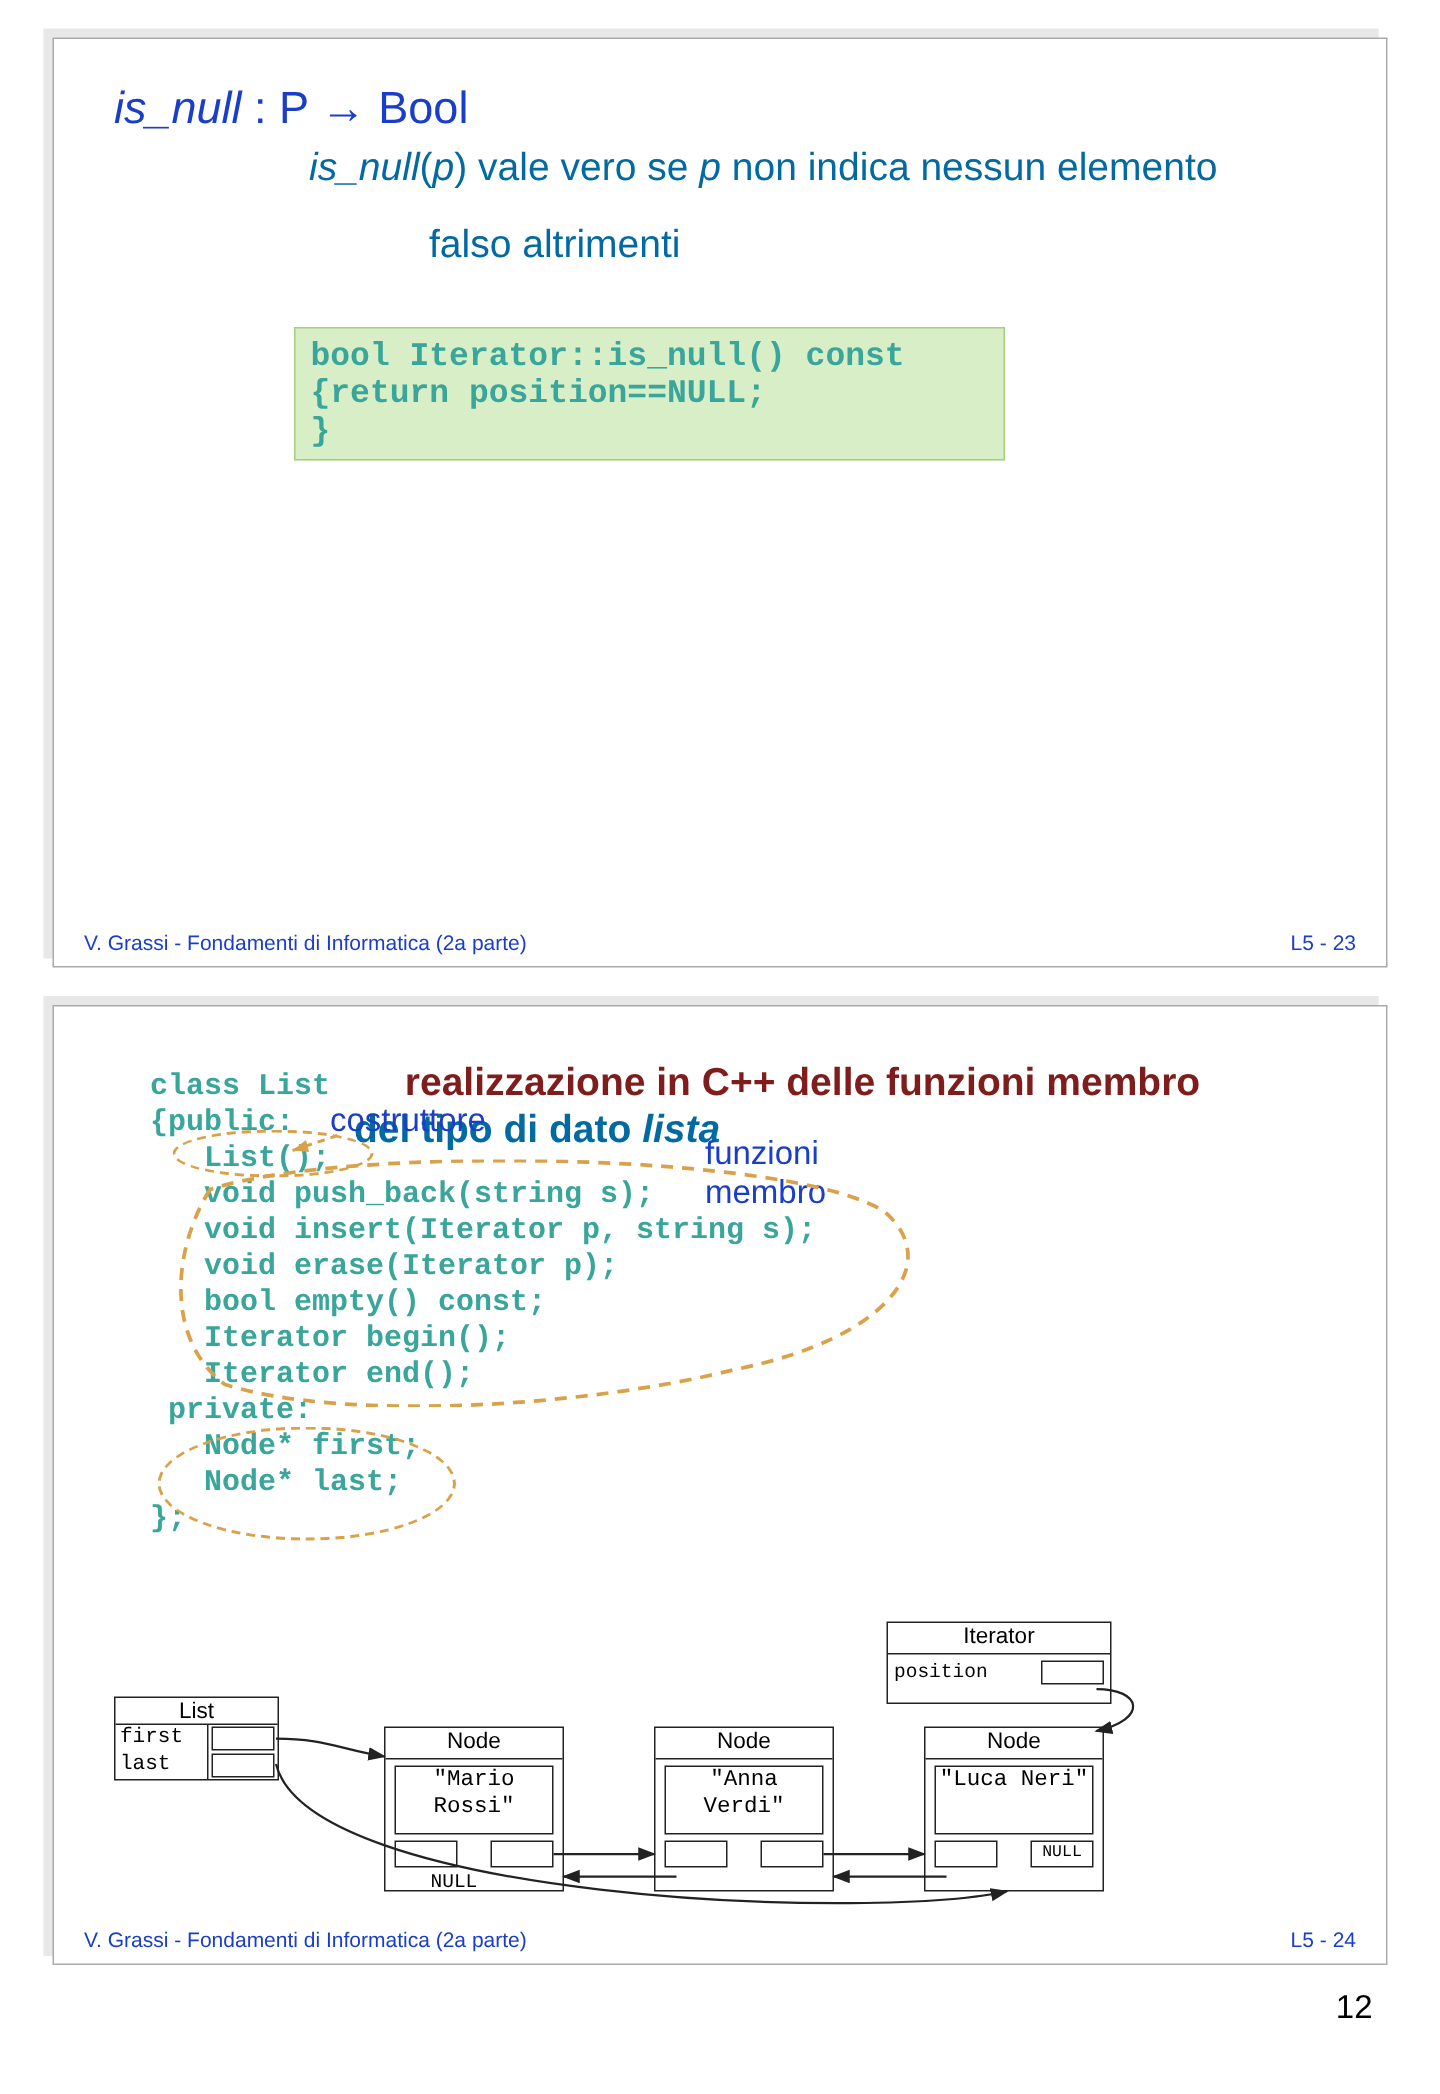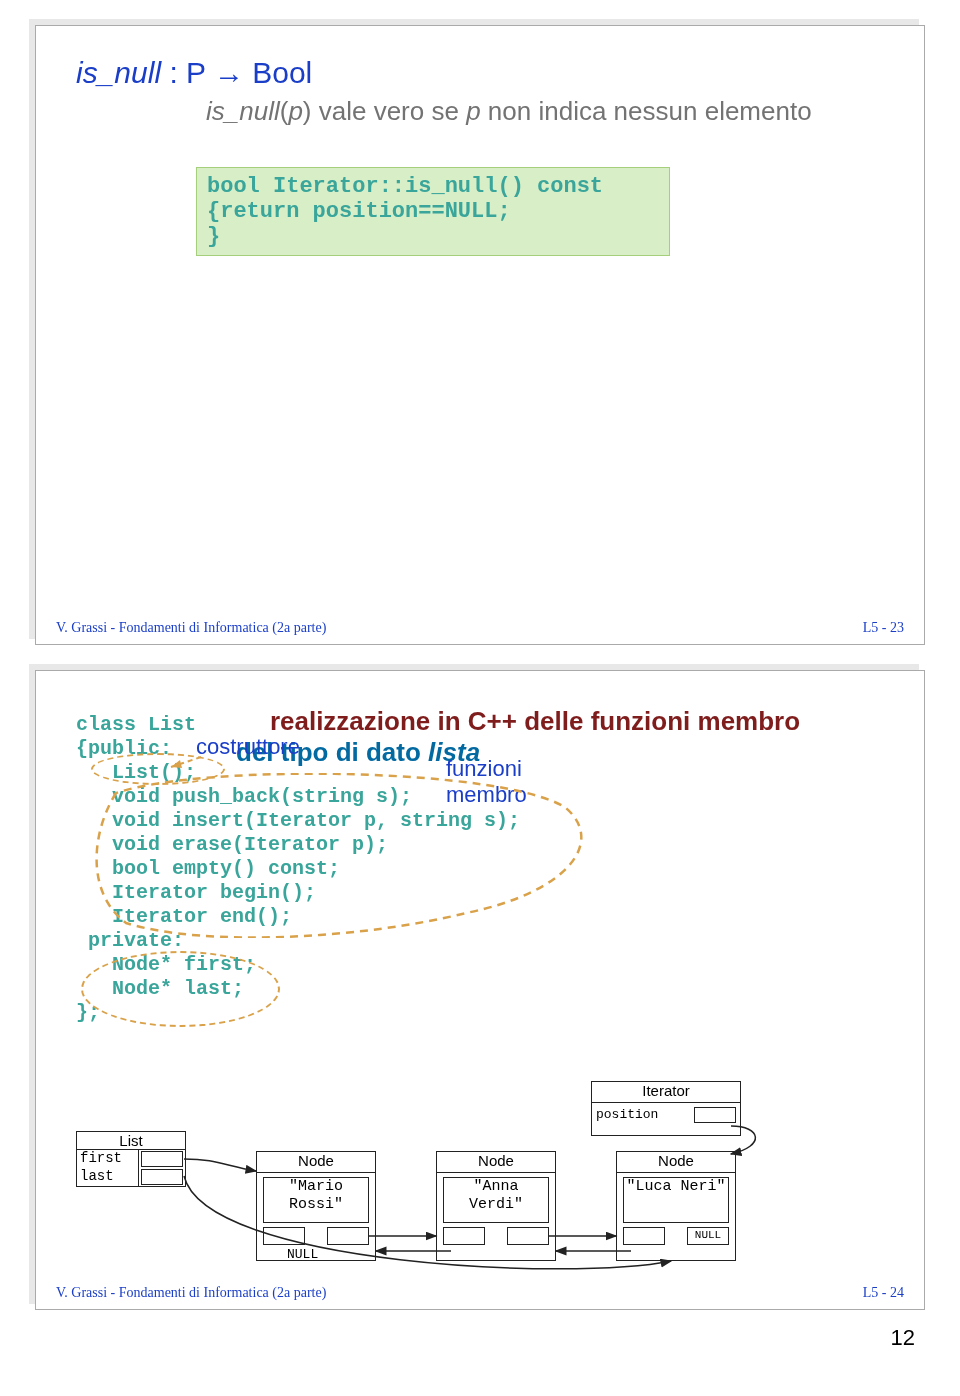--- a/index.html
+++ b/index.html
@@ -19,21 +19,21 @@
     border: 1px solid #aaa;
     margin: 25px 35px 15px 35px;
     min-height: 620px;
     box-shadow: -6px -6px 0 #e8e8e8;
     padding: 30px 40px 10px 40px;
   }
   .slide.second { min-height: 640px; }
   .blue { color: #1a3ec8; }
   .h1 { font-size: 30px; margin: 0 0 6px 0; }
   .h2 {
-    font-size: 26px; color: #737373; font-style: italic;
+    font-size: 26px; color: #0369a1; font-style: italic;
     margin: 0 0 20px 0;
   }
   .sub1 { margin-left: 130px; }
   .sub2 { margin-left: 210px; }
   .codebox {
     background: #d7eec7;
     border: 1px solid #a6cf7c;
     font-family: "Courier New", monospace;
     font-size: 22px;
     font-weight: bold;
@@ -45,41 +45,41 @@
   }
   .footer {
     position: absolute;
     bottom: 8px;
     left: 20px;
     right: 20px;
     color: #1a3ec8;
     font-size: 14px;
     display: flex;
     justify-content: space-between;
-    font-family: Liberation Serif, serif;
   }
   
   .s2-title {
     font-size: 26px; font-weight: bold; color: #7f1d1d;
     text-align: center; margin: 5px 0 0 0;
   }
   .s2-title2 {
     font-size: 26px; font-weight: bold; color: #0369a1;
     margin: 0 0 0 160px;
     font-style: italic;
   }
   .s2-title2 .nonit { font-style: normal; }
   .codearea {
     position: relative;
     font-family: "Courier New", monospace;
     font-weight: bold;
     color: #3aa59a;
     font-size: 20px;
     line-height: 24px;
     margin-top: -55px;
+    margin-left: 24px;
   }
   .codearea .line { white-space: pre; }
   .ann {
     position: absolute;
     color: #1a3ec8;
     font-family: Arial, sans-serif;
     font-weight: normal;
     font-size: 22px;
   }
   .oval {
@@ -147,20 +147,21 @@
 
 <div class="page">
 
   <div class="slide">
     <div class="h1">
       <span class="blue" style="font-style:italic">is_null</span><span class="blue"> : P </span><span class="blue">→</span><span class="blue"> Bool</span>
     </div>
     <div class="h2 sub1">
       <span>is_null</span><span style="font-style:normal">(</span><span>p</span><span style="font-style:normal">) vale vero se </span><span>p</span><span style="font-style:normal"> non indica nessun elemento</span>
     </div>
+    <div class="h2 sub2" style="font-style:normal">falso altrimenti</div>
 
     <div style="height:20px"></div>
     <div class="codebox">
       <div>bool Iterator::is_null() const</div>
       <div>  {return position==NULL;</div>
       <div>  }</div>
     </div>
 
     <div class="footer">
       <span>V. Grassi - Fondamenti di Informatica (2a parte)</span>

